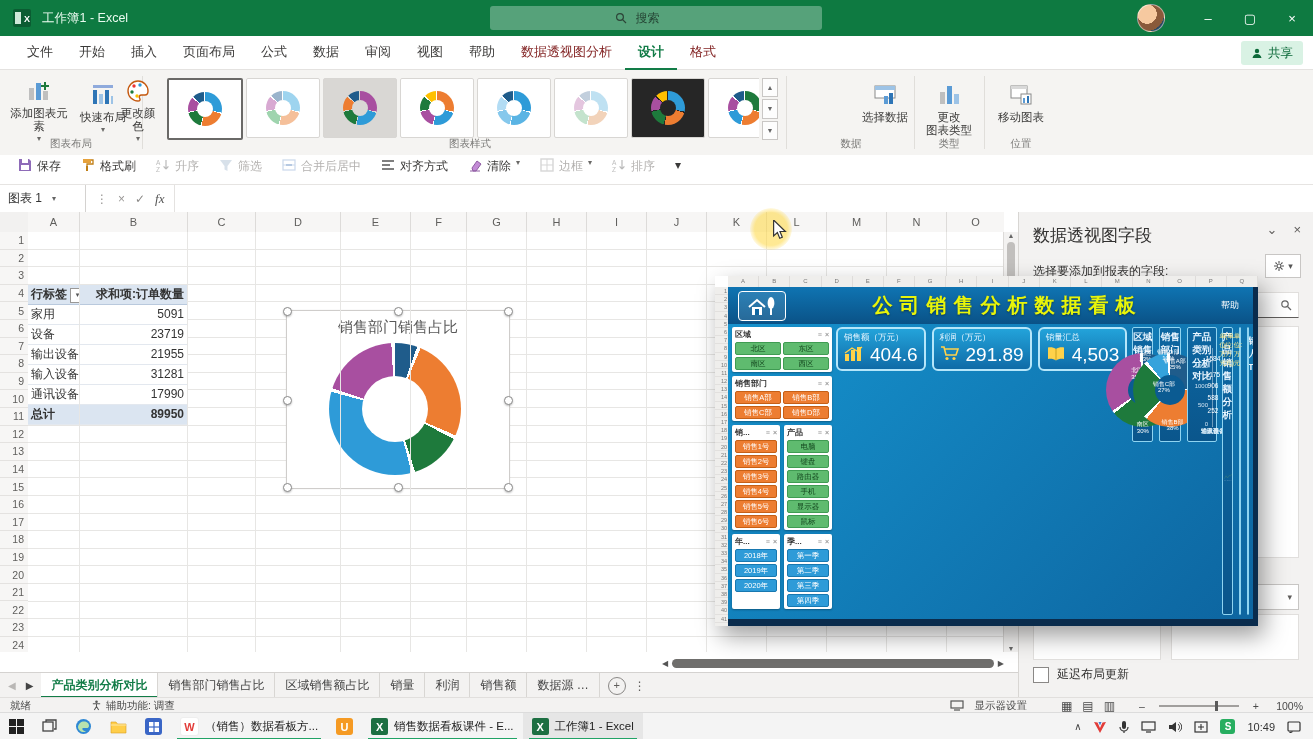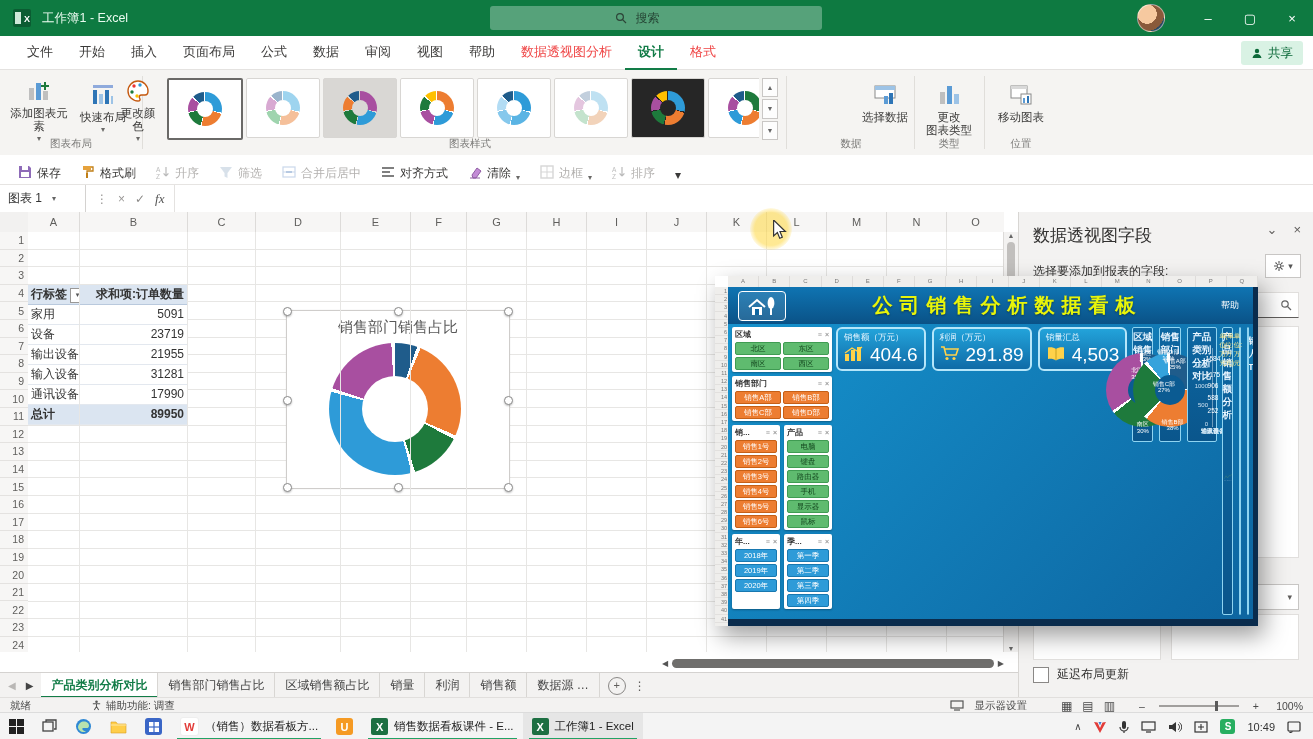--- a/index.html
+++ b/index.html
@@ -12,41 +12,41 @@
   .tb-title{font-size:12.5px;color:#eafbf0}
   .tb-search{position:absolute;left:490px;top:6px;width:332px;height:24px;border-radius:3px;background:rgba(255,255,255,.30);display:flex;align-items:center;justify-content:center;gap:7px;color:rgba(20,40,30,.75)}
   .tb-search input{background:transparent;border:0;outline:0;width:60px;font-size:12px;color:#23372c}
   .tb-search input::placeholder{color:rgba(25,45,35,.8)}
   .tb-right{position:absolute;right:0;top:0;height:36px;display:flex;align-items:center}
   .tb-avatar{width:26px;height:26px;border-radius:50%;margin-right:22px;background:radial-gradient(circle at 35% 35%,#f6c9a0 0 40%,#8a5a3b 41% 70%,#2b4a63 71%);border:1px solid rgba(255,255,255,.5)}
   .tb-btn{width:42px;height:36px;display:flex;align-items:center;justify-content:center;font-size:13px;color:#fff}
   
   .tabrow{position:absolute;left:0;top:36px;width:1313px;height:34px;background:#fff;border-bottom:1px solid #e4e2e0;display:flex;align-items:center;padding-left:14px;box-sizing:border-box}
   .mtab{padding:0 13px;height:33px;line-height:33px;font-size:13px;color:#3b3a39;white-space:nowrap}
-  .mtab.ctx{color:#ef4444}
+  .mtab.ctx{color:#7f1d1d}
   .mtab.active{color:#127c47;font-weight:bold;border-bottom:3px solid #127c47}
   .share-btn{position:absolute;right:10px;top:5px;height:24px;background:#d9f2e4;border-radius:3px;color:#0d6a3a;display:flex;align-items:center;gap:5px;padding:0 10px;font-size:12.5px}
   
   .ribbon{position:absolute;left:0;top:70px;width:1313px;height:85px;background:#f5f4f2;border-bottom:1px solid #dcdad8}
   .rgroup-label{position:absolute;bottom:4px;font-size:10.5px;color:#7a7977;text-align:center}
   .rdivider{position:absolute;top:6px;bottom:6px;width:1px;background:#e0deda}
   .bigbtn{position:absolute;top:6px;width:62px;height:66px;display:flex;flex-direction:column;align-items:center;border-radius:3px}
   .bigbtn .bicon{height:30px;display:flex;align-items:flex-end;justify-content:center;margin-top:2px}
   .bigbtn .blabel{font-size:11.5px;color:#3b3a39;text-align:center;line-height:13px;margin-top:3px;white-space:pre-line}
   .bigbtn .caret{font-size:8px;color:#6a6967;margin-top:1px}
   .gallery{position:absolute;left:167px;top:8px;height:62px;display:flex;gap:3px;overflow:hidden;width:592px}
   .gitem{width:72px;height:58px;border:1px solid #d8d6d3;border-radius:2px;background:#fff;position:relative;display:flex;align-items:center;justify-content:center;flex:0 0 auto}
   .gitem.sel{border:2px solid #6a6967}
   .gthumb{width:34px;height:34px;border-radius:50%;position:relative}
   .gthumb .hole{position:absolute;left:9px;top:9px;width:16px;height:16px;border-radius:50%}
   .gscroll{position:absolute;left:762px;top:8px;width:16px;height:62px;display:flex;flex-direction:column;gap:2px}
   .gscroll div{flex:1;border:1px solid #c9c7c5;background:#fdfdfd;font-size:7px;color:#666;display:flex;align-items:center;justify-content:center}
   
   .qbar{position:absolute;left:0;top:155px;width:1313px;height:30px;background:#fff;border-bottom:1px solid #e6e4e2;display:flex;align-items:center;padding-left:10px;box-sizing:border-box;gap:4px}
-  .qbtn{display:flex;align-items:flex-end;gap:5px;padding:0 8px;height:24px;font-size:12px;color:#3b3a39;white-space:nowrap}
+  .qbtn{display:flex;align-items:flex-start;gap:5px;padding:0 8px;height:24px;font-size:12px;color:#3b3a39;white-space:nowrap}
   .qbtn.dis{color:#b3b1af}
   .qbtn.dis svg{opacity:.4}
   .qcaret{font-size:8px;color:#6a6967}
   
   .fbar{position:absolute;left:0;top:185px;width:1154px;height:27px;background:#fff;border-bottom:1px solid #d4d2d0;display:flex;align-items:center}
   .namebox{width:86px;height:100%;border-right:1px solid #d4d2d0;display:flex;align-items:center;padding-left:8px;box-sizing:border-box;gap:10px}
   .fx-icons{display:flex;align-items:center;gap:10px;padding:0 10px;color:#9a9896;border-right:1px solid #e4e2e0;height:100%}
   .fx-icons .fx{font-style:italic;font-family:"Liberation Serif","DejaVu Serif",serif;color:#555;font-size:13px}
   
   .sheet{position:absolute;left:0;top:212px;width:1018px;height:460px;background:#fff;overflow:hidden}

